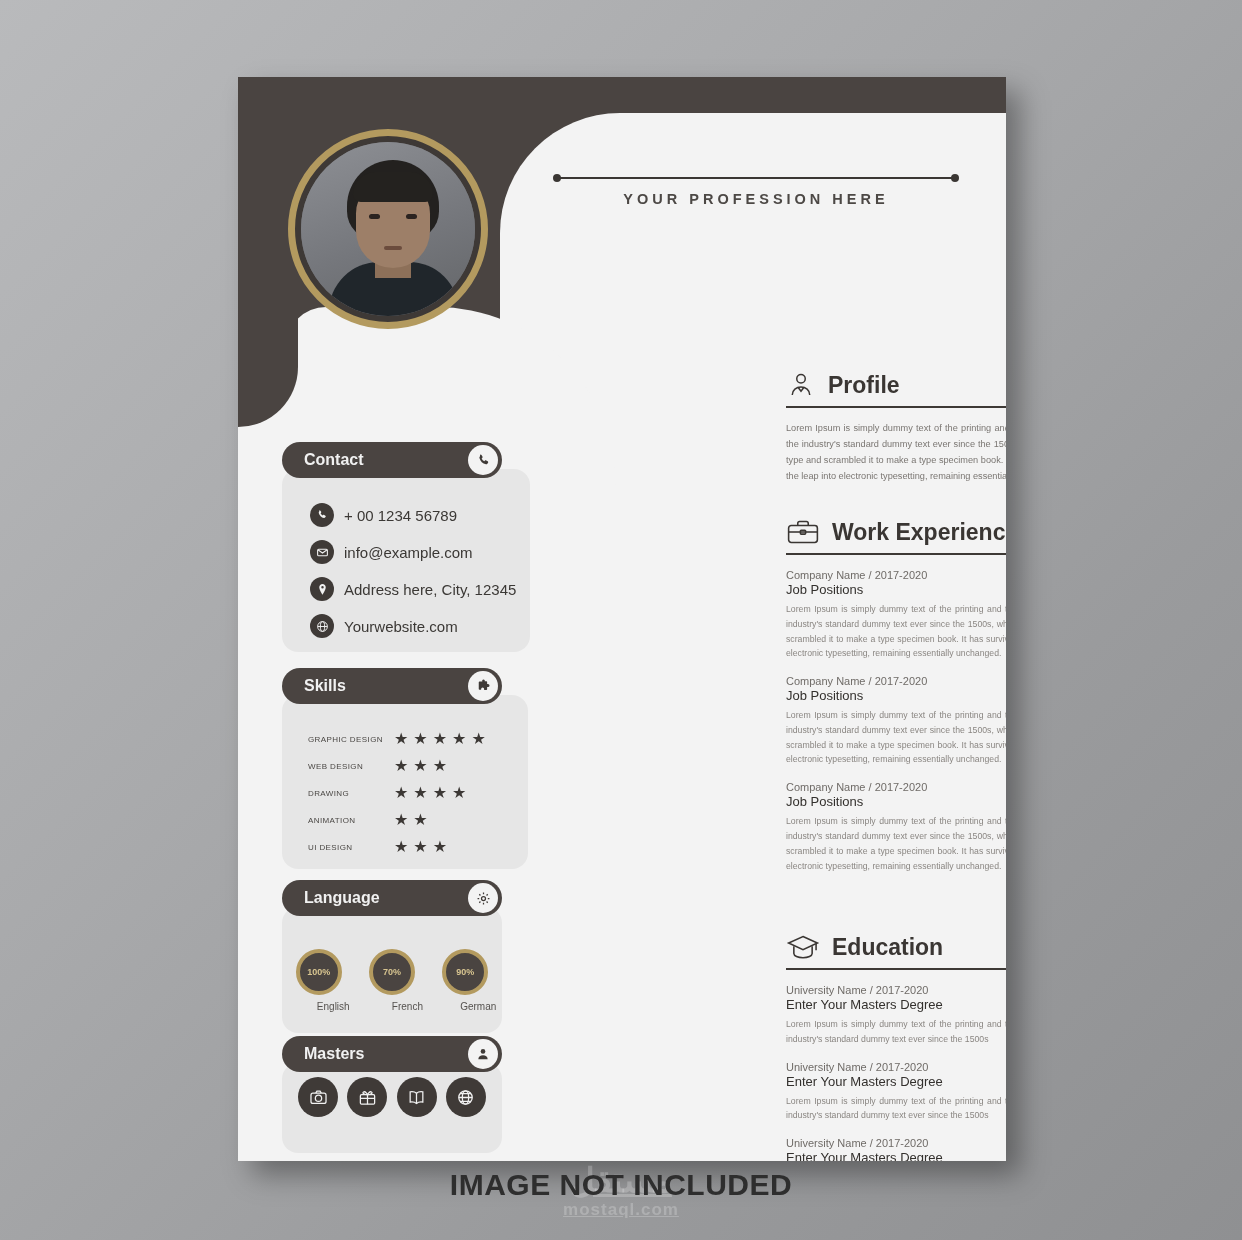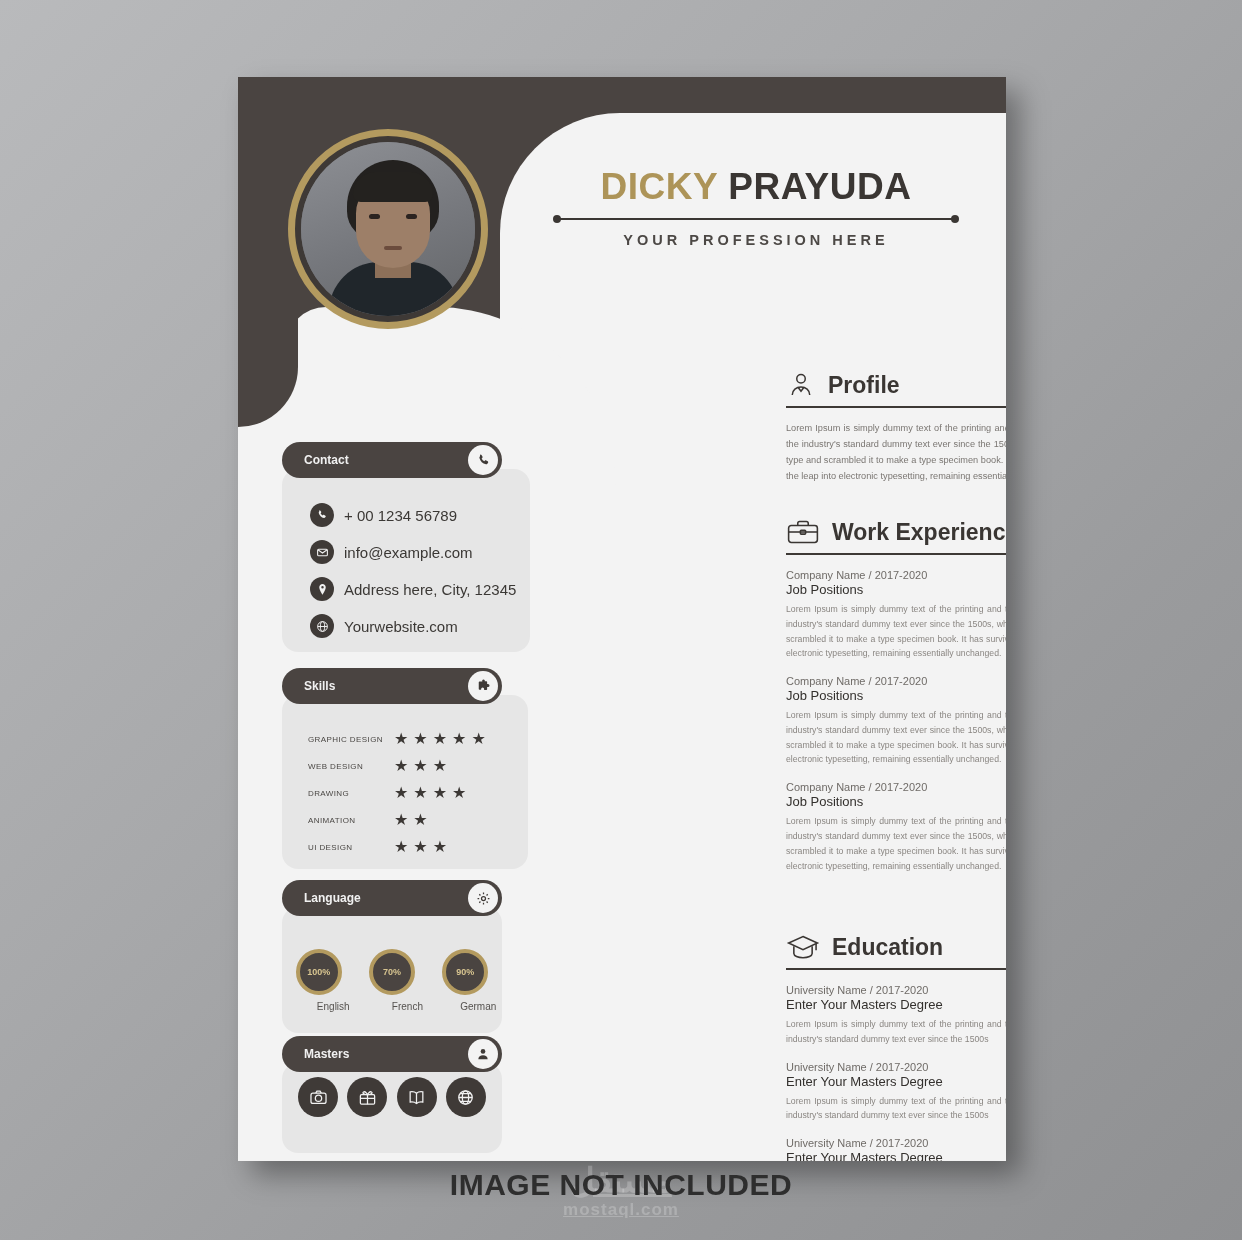--- a/index.html
+++ b/index.html
@@ -194,21 +194,21 @@
   .pill {
     position: absolute;
     left: 44px;
     width: 220px;
     height: 36px;
     background: #4a4441;
     border-radius: 18px;
     display: flex;
     align-items: center;
     color: #f1f1f1;
-    font-size: 12px;
+    font-size: 16px;
     font-weight: bold;
     padding-left: 22px;
     box-sizing: border-box;
     z-index: 4;
   }
   .pill .pill-badge {
     position: absolute;
     right: 4px;
     top: 3px;
     width: 30px;
@@ -322,21 +322,20 @@
       <div class="ph-hair"></div>
       <div class="ph-face"></div>
       <div class="ph-fringe"></div>
       <div class="ph-eye-l"></div>
       <div class="ph-eye-r"></div>
       <div class="ph-mouth"></div>
     </div>
   </div>
 
   <div class="name-block">
-    <div class="name"><span class="first">DICKY</span><span> PRAYUDA</span></div>
     <div class="name-rule"></div>
     <div class="profession">YOUR PROFESSION HERE</div>
   </div>
 
   <div class="section" style="top:293px;">
     <div class="sec-head">
       <span class="sec-icon">
         <svg width="30" height="30" viewBox="0 0 24 24" fill="none" stroke="#3a3633" stroke-width="1.2">
           <circle cx="12" cy="7" r="3.4"></circle>
           <path d="M5 20c0-4 3.3-6.4 7-6.4S19 16 19 20"></path>

